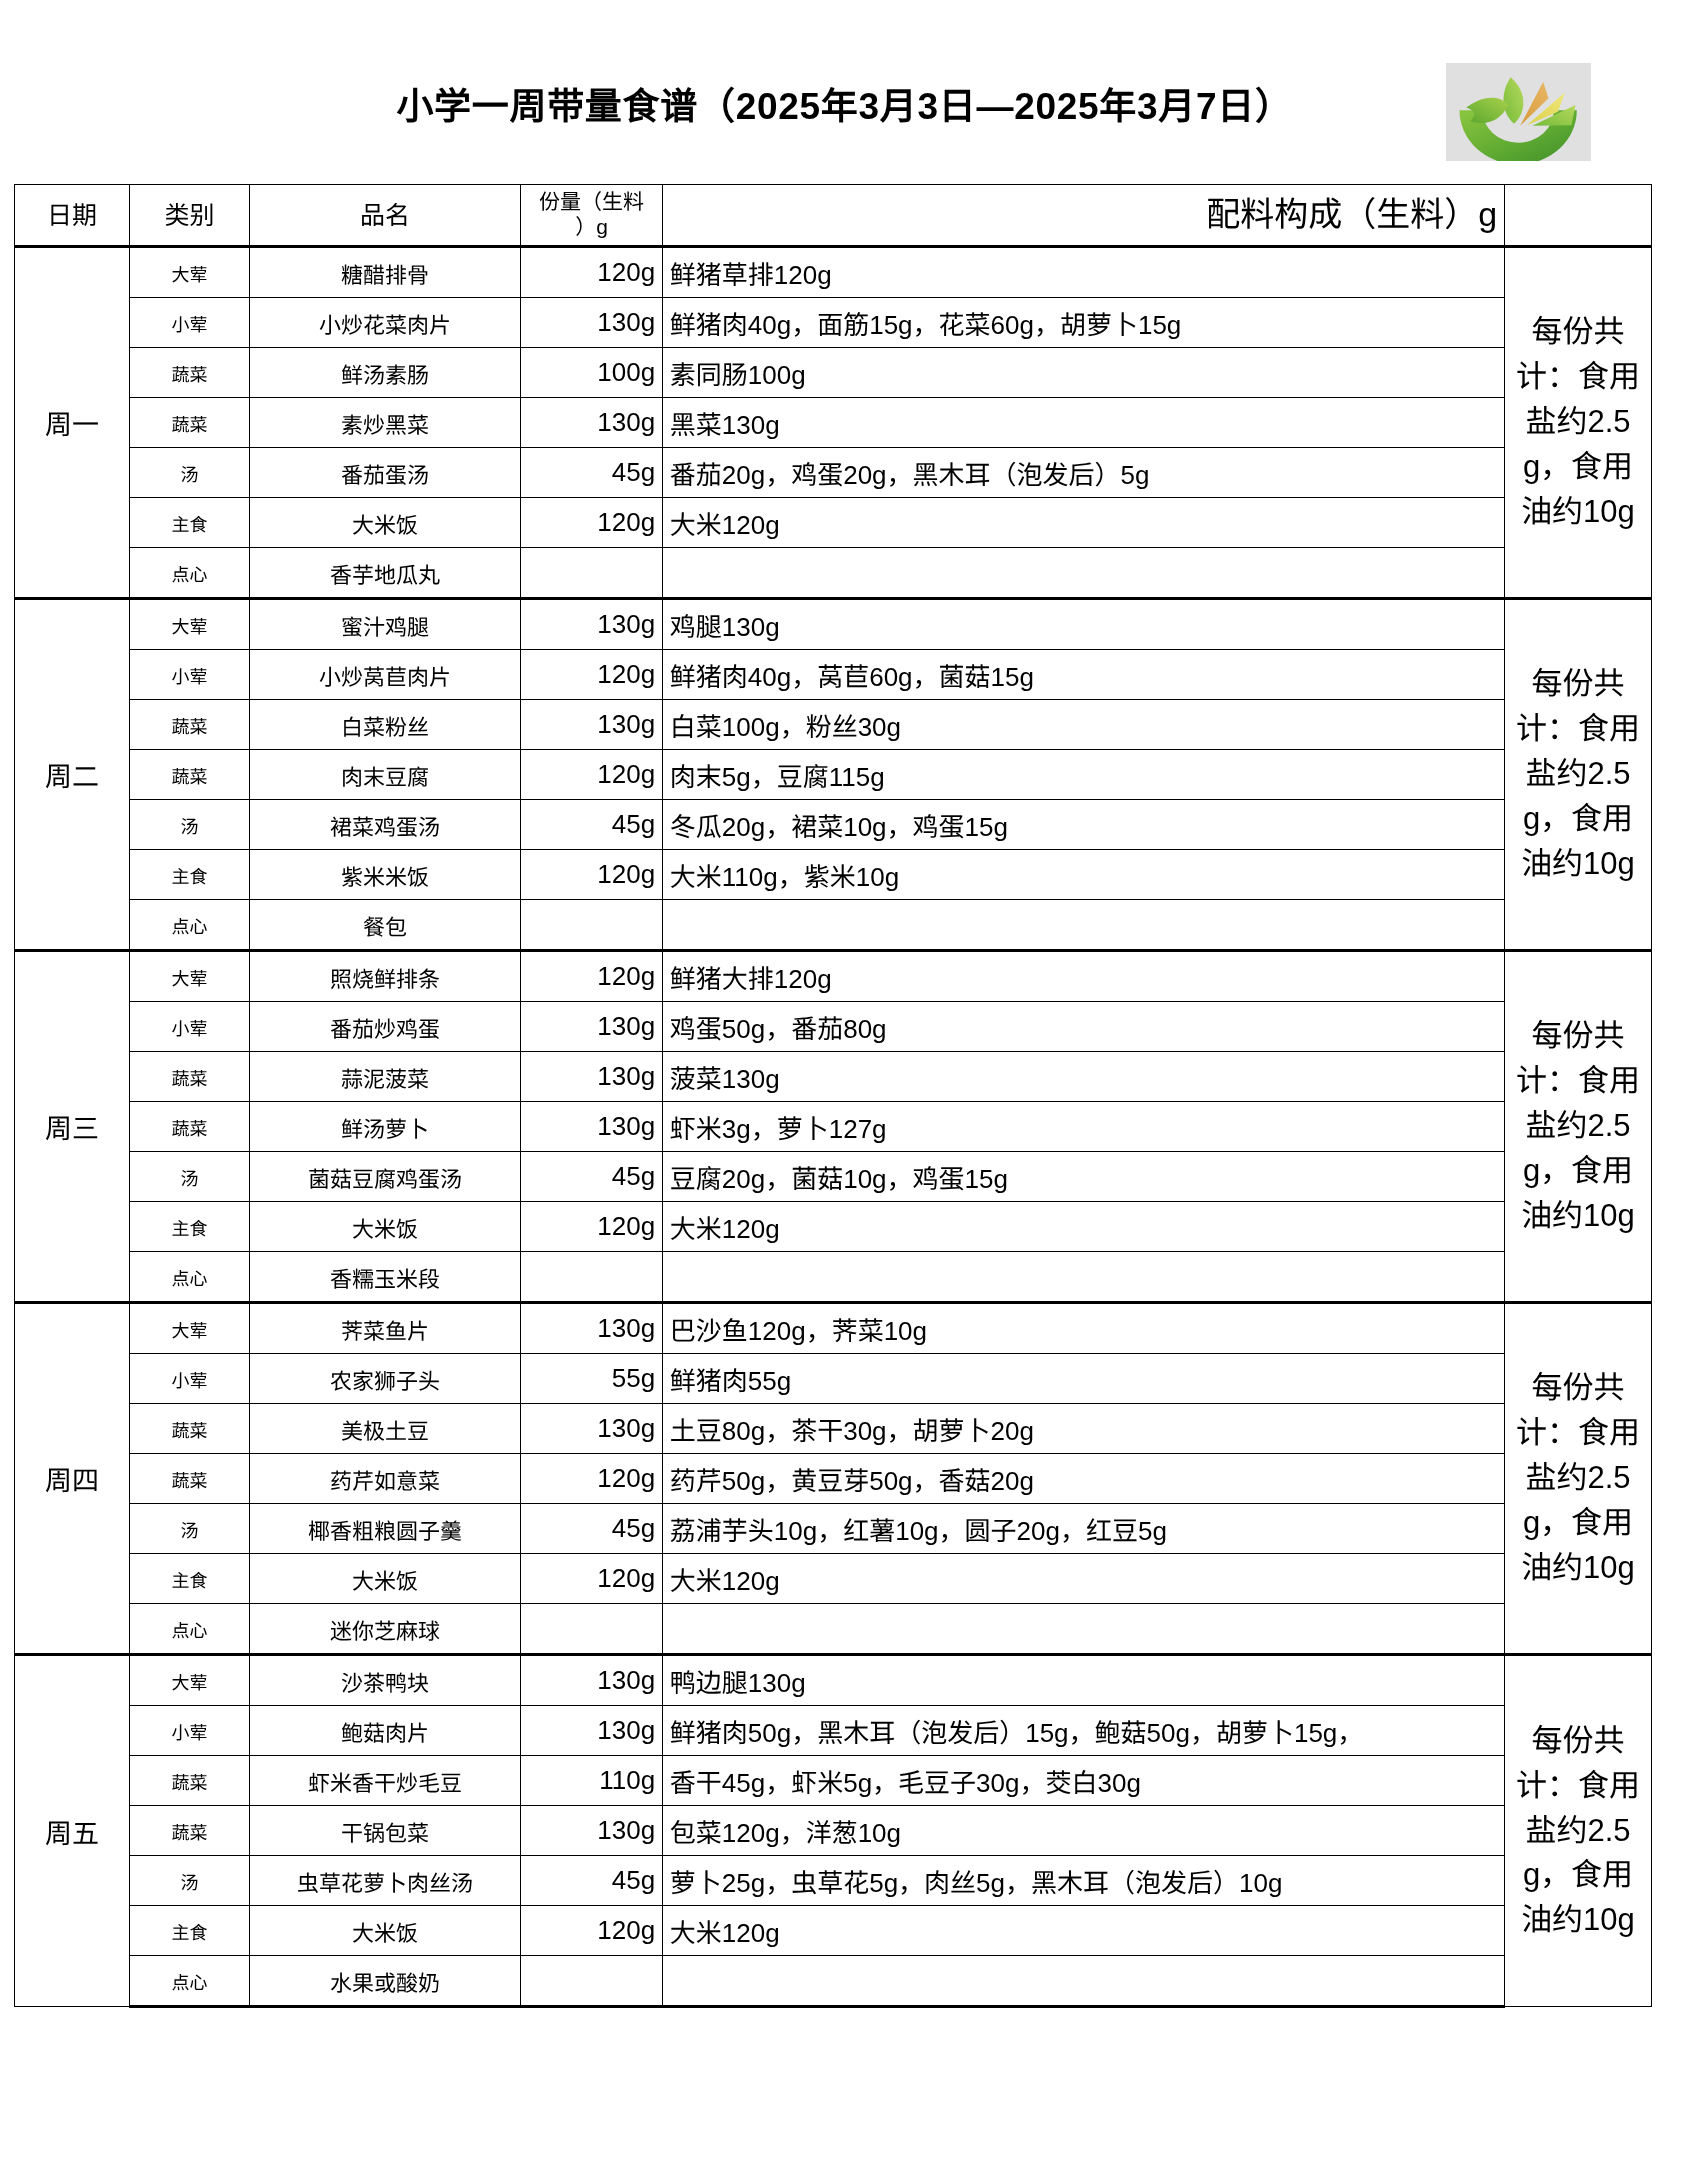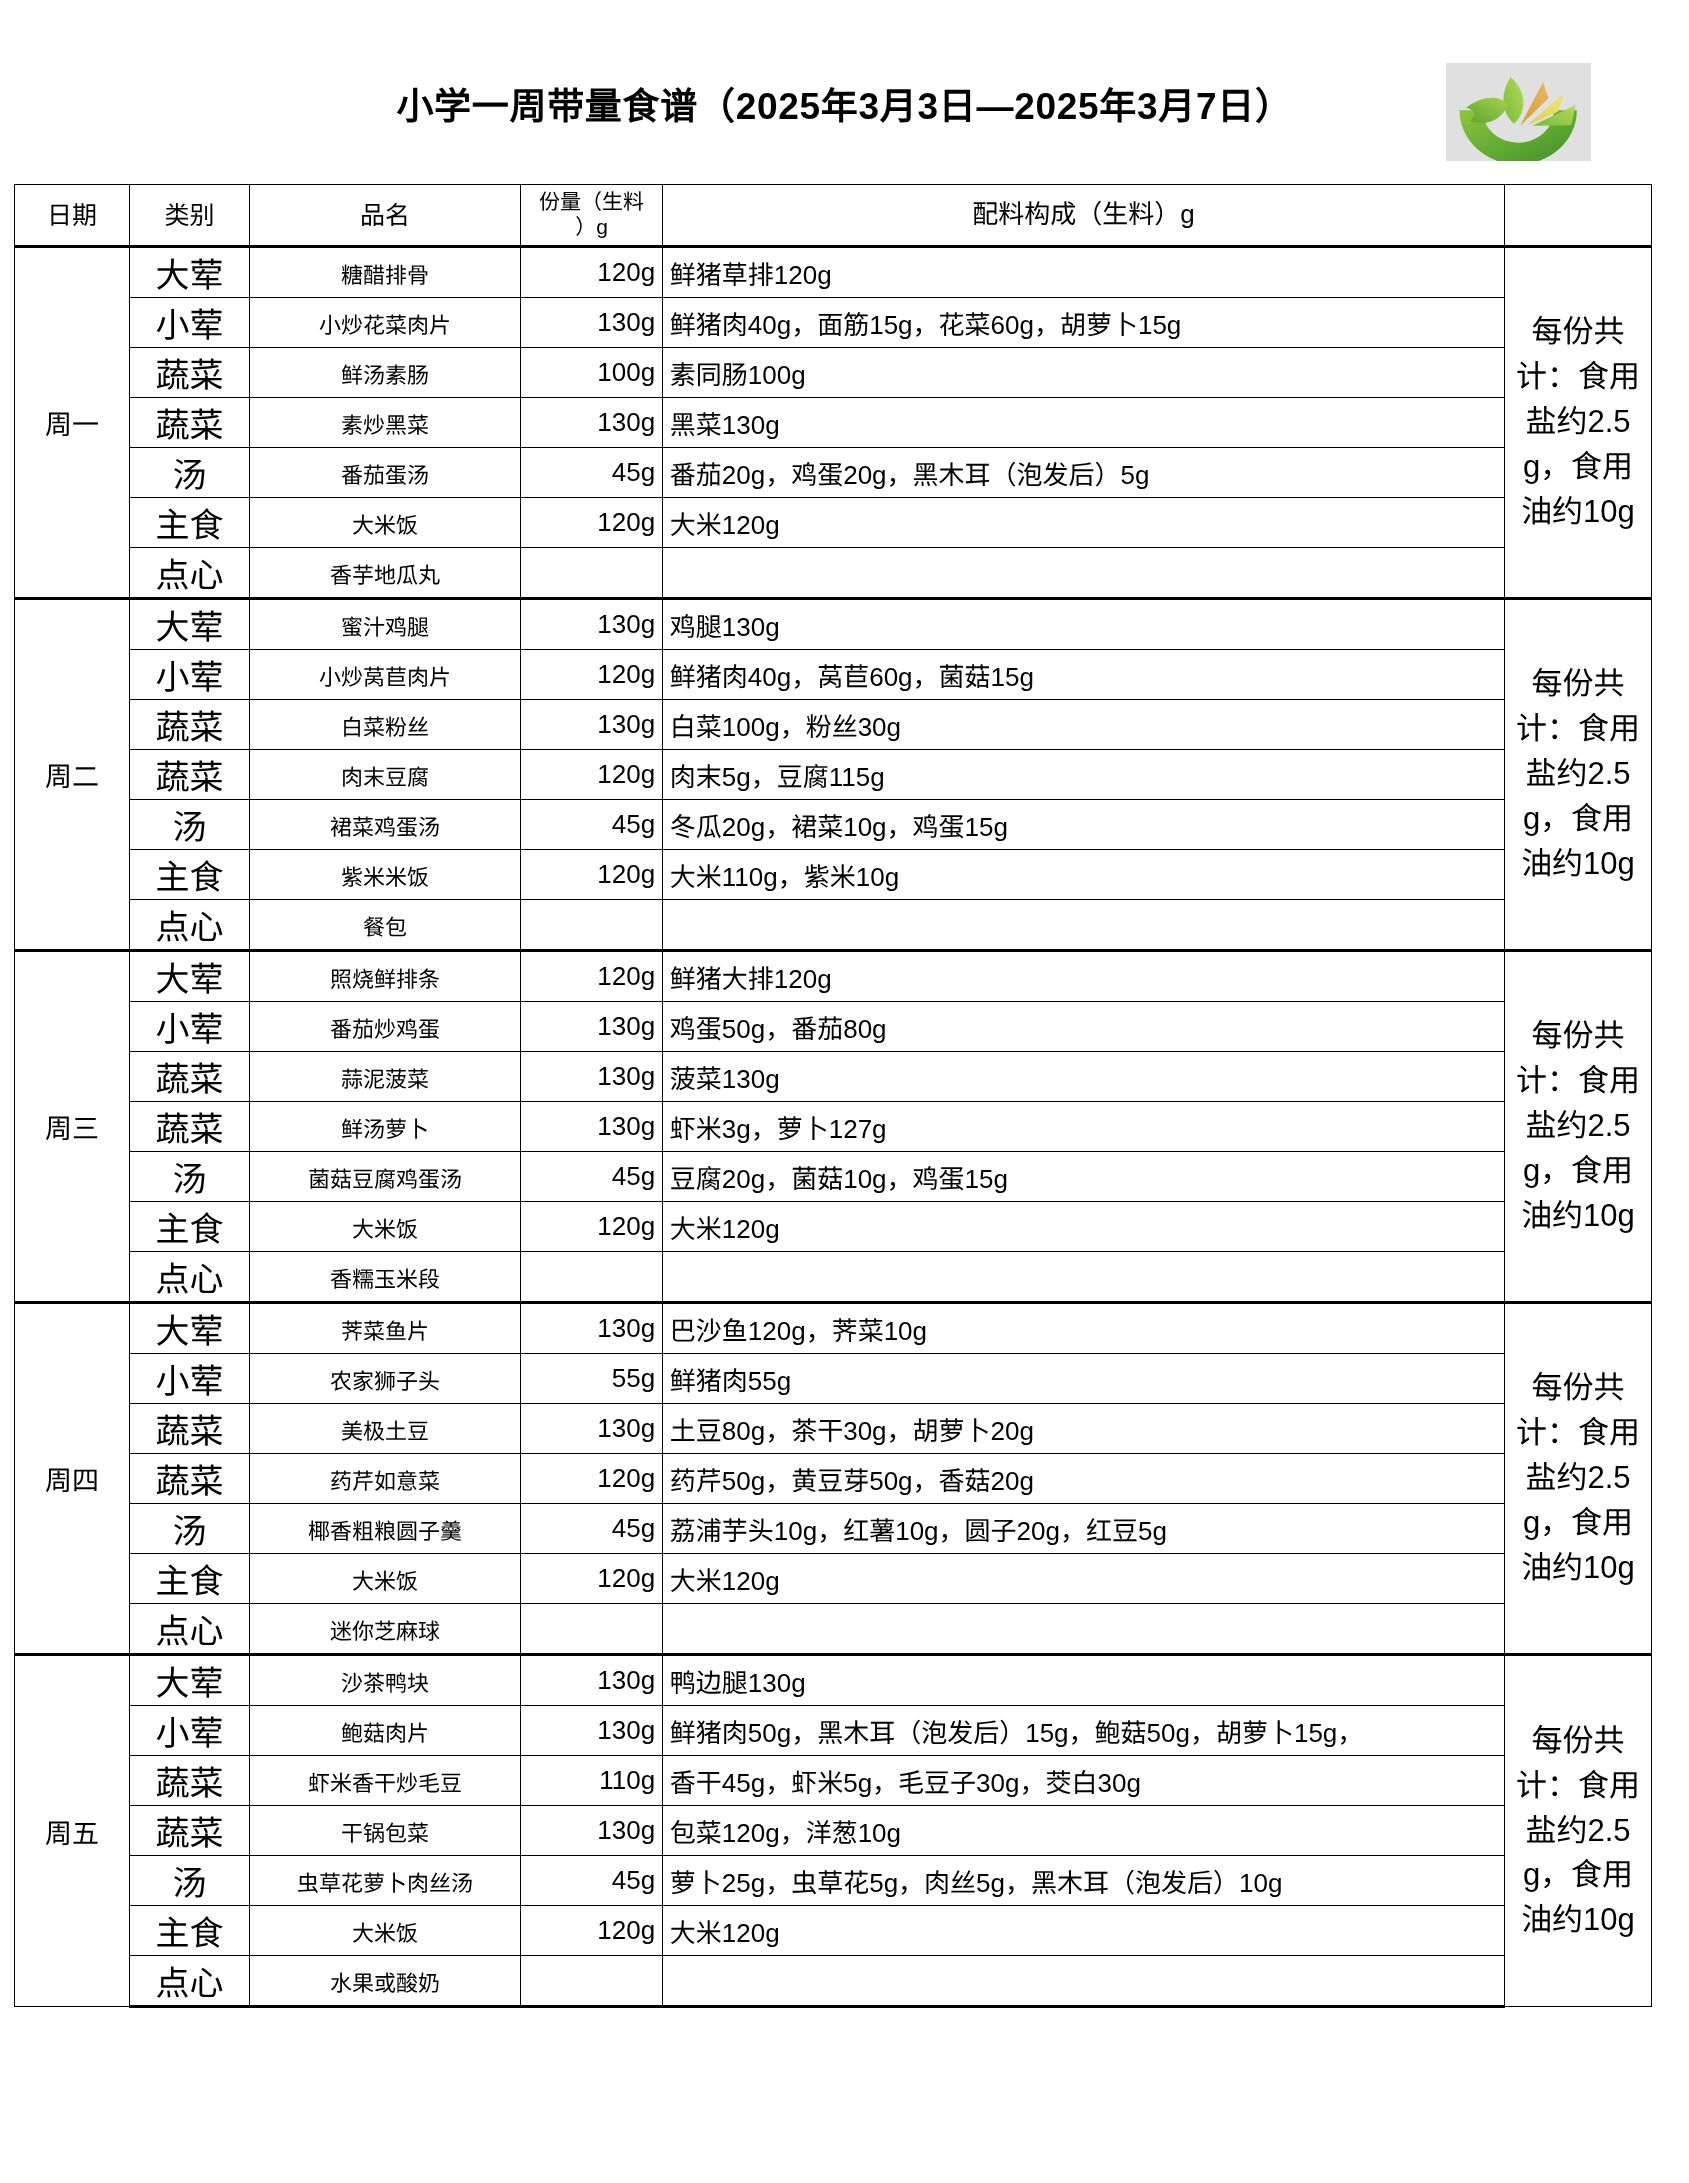--- a/index.html
+++ b/index.html
@@ -78,33 +78,34 @@
     text-align: center;
     font-size: 25px;
     line-height: 1.22;
   }
   thead th.h-portion {
     font-size: 21px;
     line-height: 1.18;
     padding: 0 5px;
   }
   thead th.h-ing {
-    font-size: 26px;
+    font-size: 34px;
+    text-align: right;
   }
 
   tbody td { height: 49px; }
 
   td.date-cell {
     text-align: center;
     font-size: 27px;
     vertical-align: middle;
   }
   td.cat-cell {
     text-align: center;
-    font-size: 34px;
+    font-size: 18px;
   }
   td.name-cell {
     text-align: center;
     font-size: 22px;
     white-space: nowrap;
   }
   td.portion-cell {
     text-align: right;
     font-size: 26px;
   }

